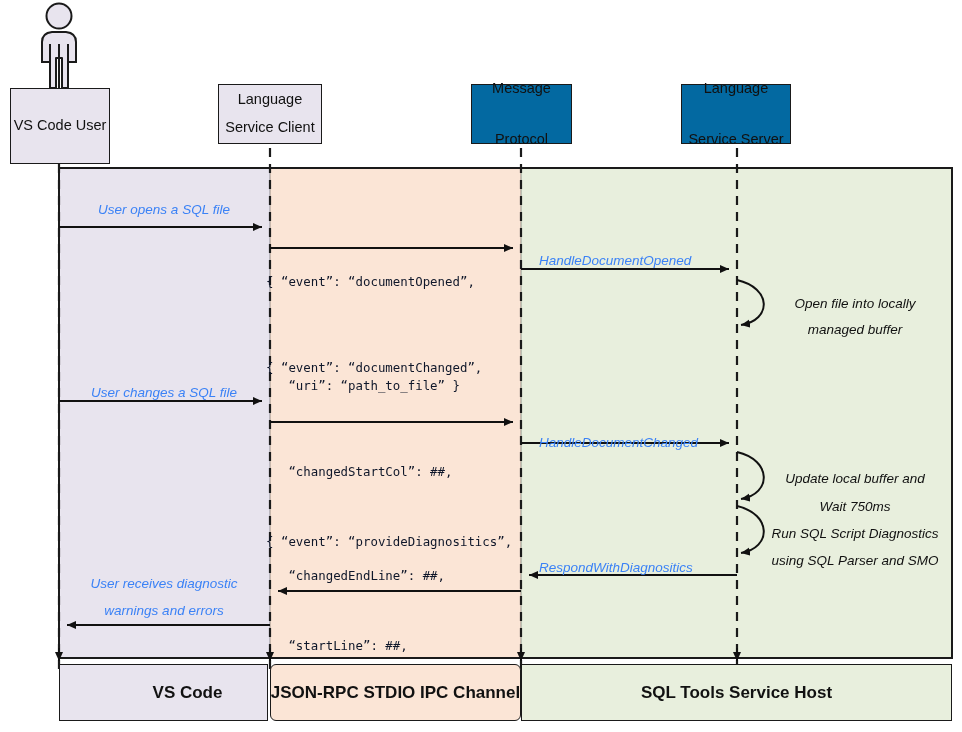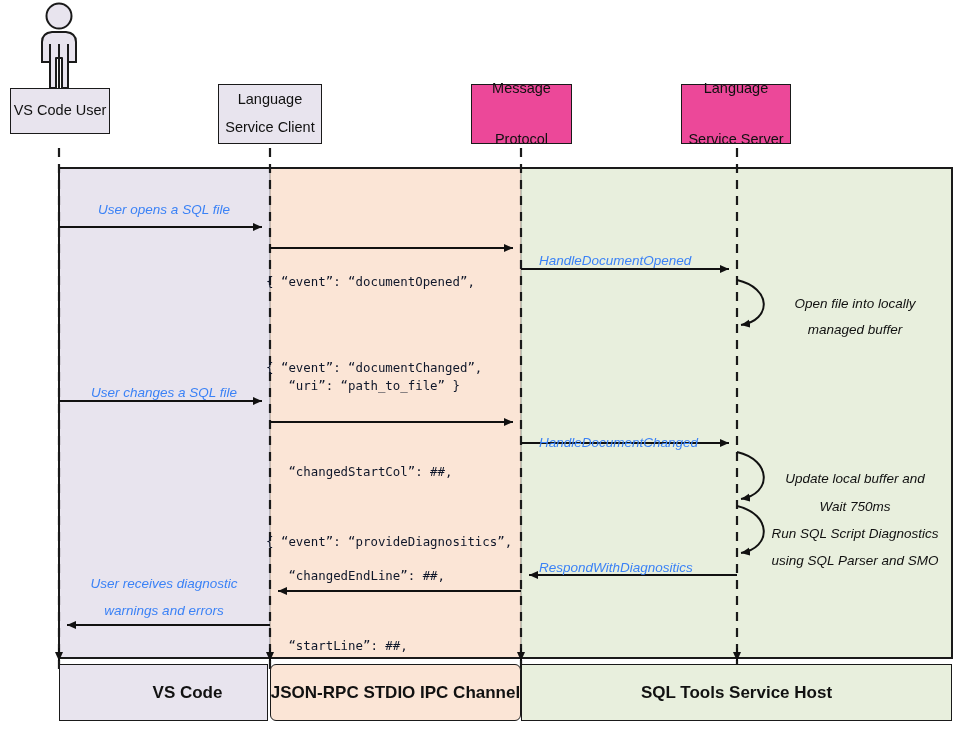--- a/index.html
+++ b/index.html
@@ -35,21 +35,21 @@
     flex-direction: column;
     align-items: center;
     justify-content: center;
     font-size: 14.5px;
     color: #111111;
     line-height: 1.9;
     text-align: center;
   }
   .pbox span { display: block; white-space: nowrap; }
   .pbox.lav { background: #e8e4ee; }
-  .pbox.grn { background: #ec4899; gap: 23px; }
+  .pbox.grn { background: #0369a1; gap: 23px; }
 
   
   .fbox {
     position: absolute;
     box-sizing: border-box;
     border: 1.6px solid #1a1a1a;
     display: flex;
     align-items: center;
     justify-content: center;
     font-weight: bold;
@@ -157,21 +157,21 @@
     <line x1="270" y1="625" x2="67" y2="625" stroke="#111111" stroke-width="2" marker-end="url(#arrL)"></line>
 
     <g stroke="#111111" stroke-width="2">
       <line x1="59" y1="648" x2="59" y2="661" marker-end="url(#arrD)"></line>
       <line x1="270" y1="648" x2="270" y2="661" marker-end="url(#arrD)"></line>
       <line x1="521" y1="648" x2="521" y2="661" marker-end="url(#arrD)"></line>
       <line x1="737" y1="648" x2="737" y2="661" marker-end="url(#arrD)"></line>
     </g>
   </svg>
 
-  <div class="pbox lav" style="left:10px; top:88px; width:100px; height:46px;">
+  <div class="pbox lav" style="left:10px; top:88px; width:100px; height:76px;">
     <span>VS Code User</span>
   </div>
 
   <div class="pbox lav" style="left:218px; top:84px; width:104px; height:60px;">
     <span>Language</span>
     <span>Service Client</span>
   </div>
 
   <div class="pbox grn" style="left:471px; top:84px; width:101px; height:60px;">
     <span>Message</span>

